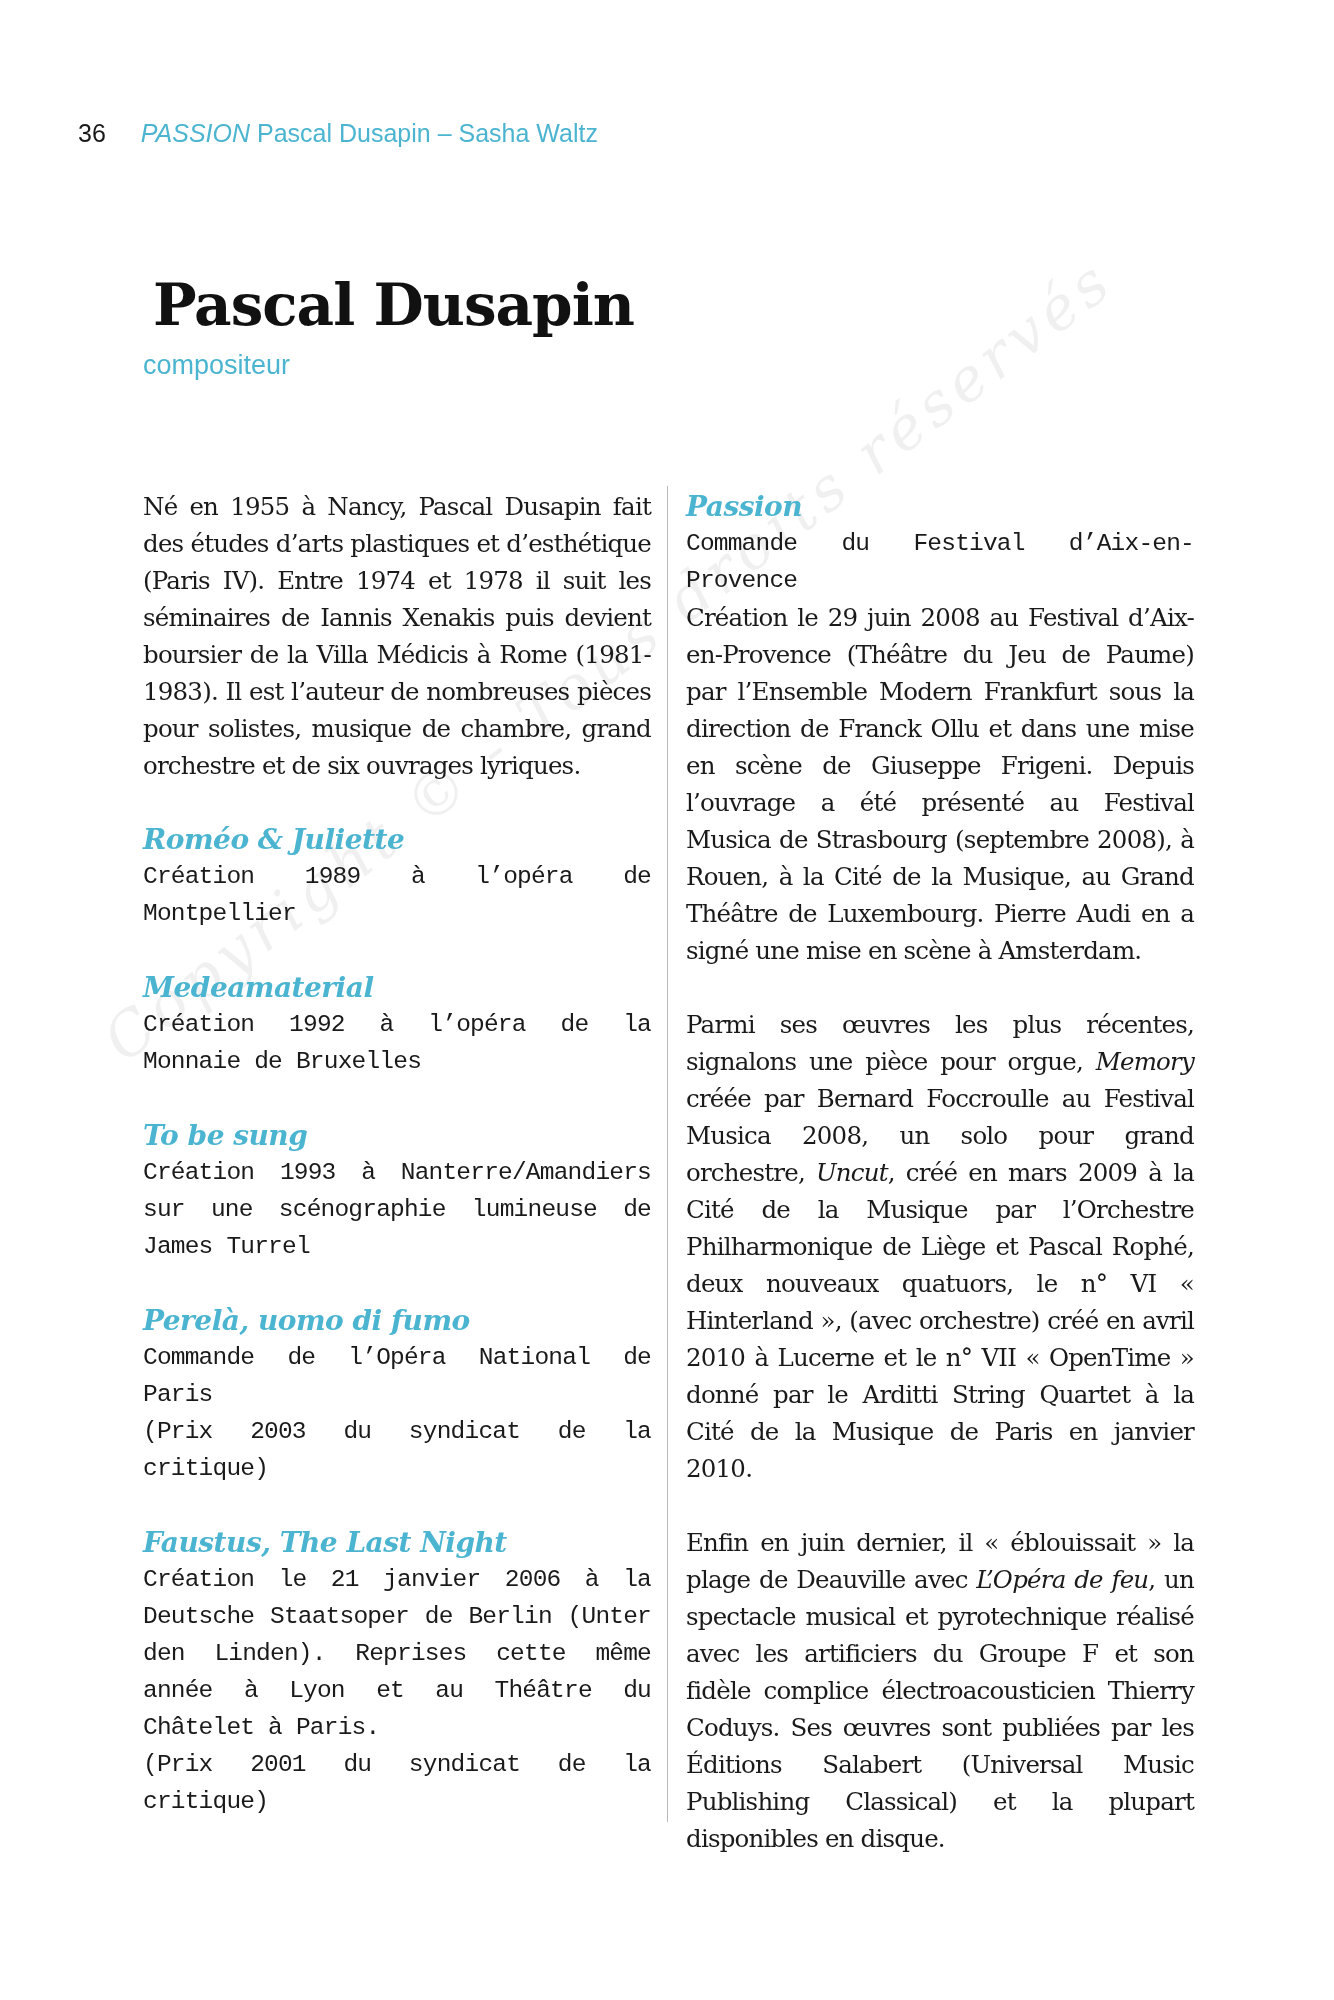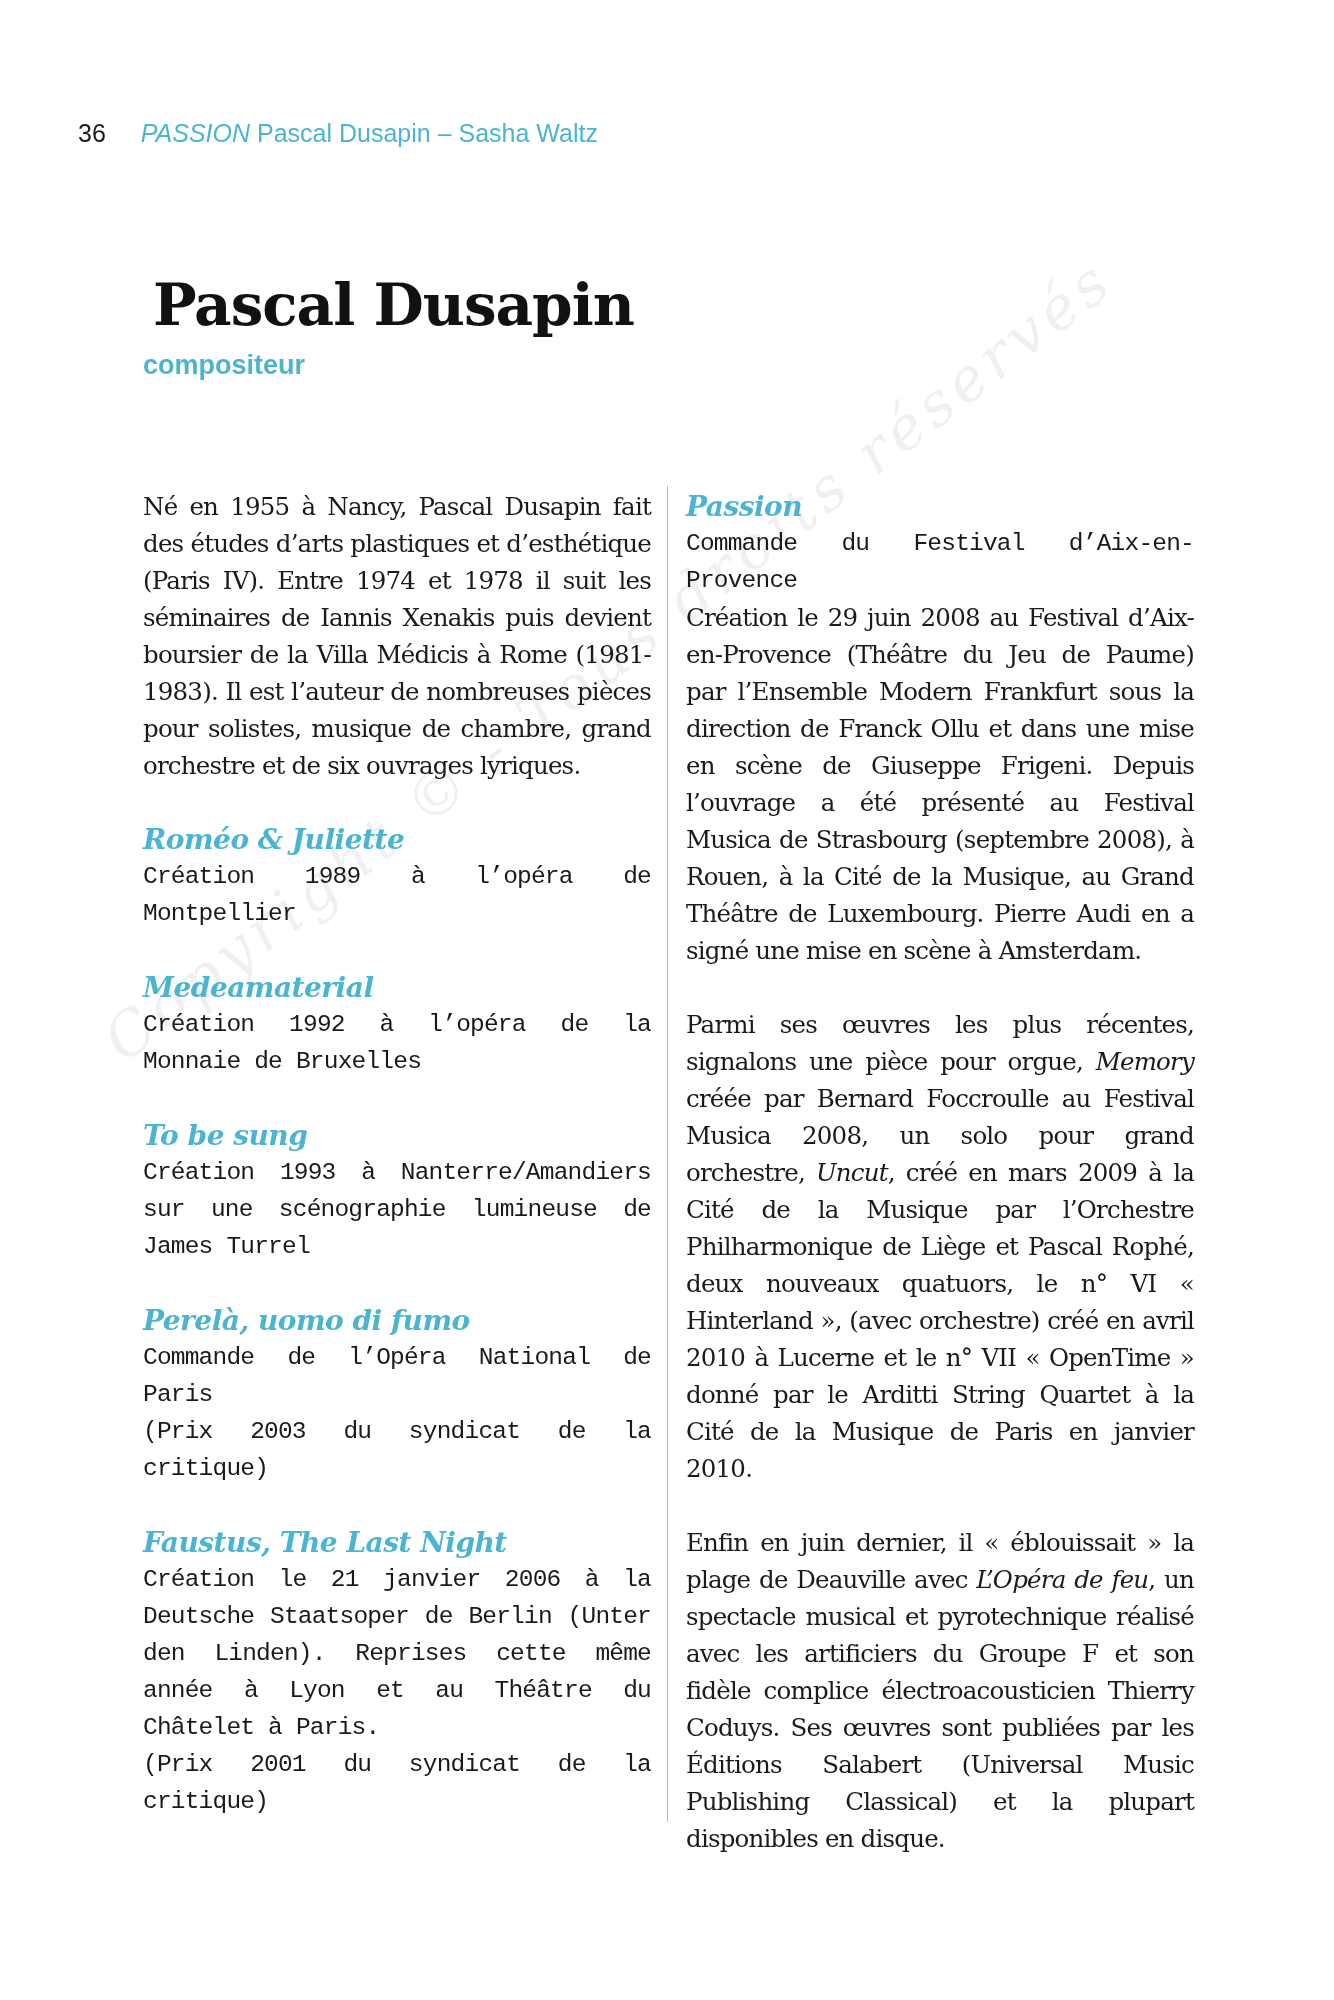--- a/index.html
+++ b/index.html
@@ -45,21 +45,21 @@
       font-family: "DejaVu Serif", "Liberation Serif", serif;
       font-weight: bold;
       font-size: 58px;
       line-height: 66px;
       margin: 10px;
       color: #111111;
       letter-spacing: -1px;
     }
     .page-subtitle {
       font-family: "Liberation Sans", "DejaVu Sans", sans-serif;
-      font-weight: bold;
+      font-weight: normal;
       font-size: 27px;
       line-height: 34px;
       color: #4bb4d0;
       margin-top: 2px;
     }
     .column {
       position: absolute;
       top: 488px;
       width: 508px;
       font-size: 24.5px;

